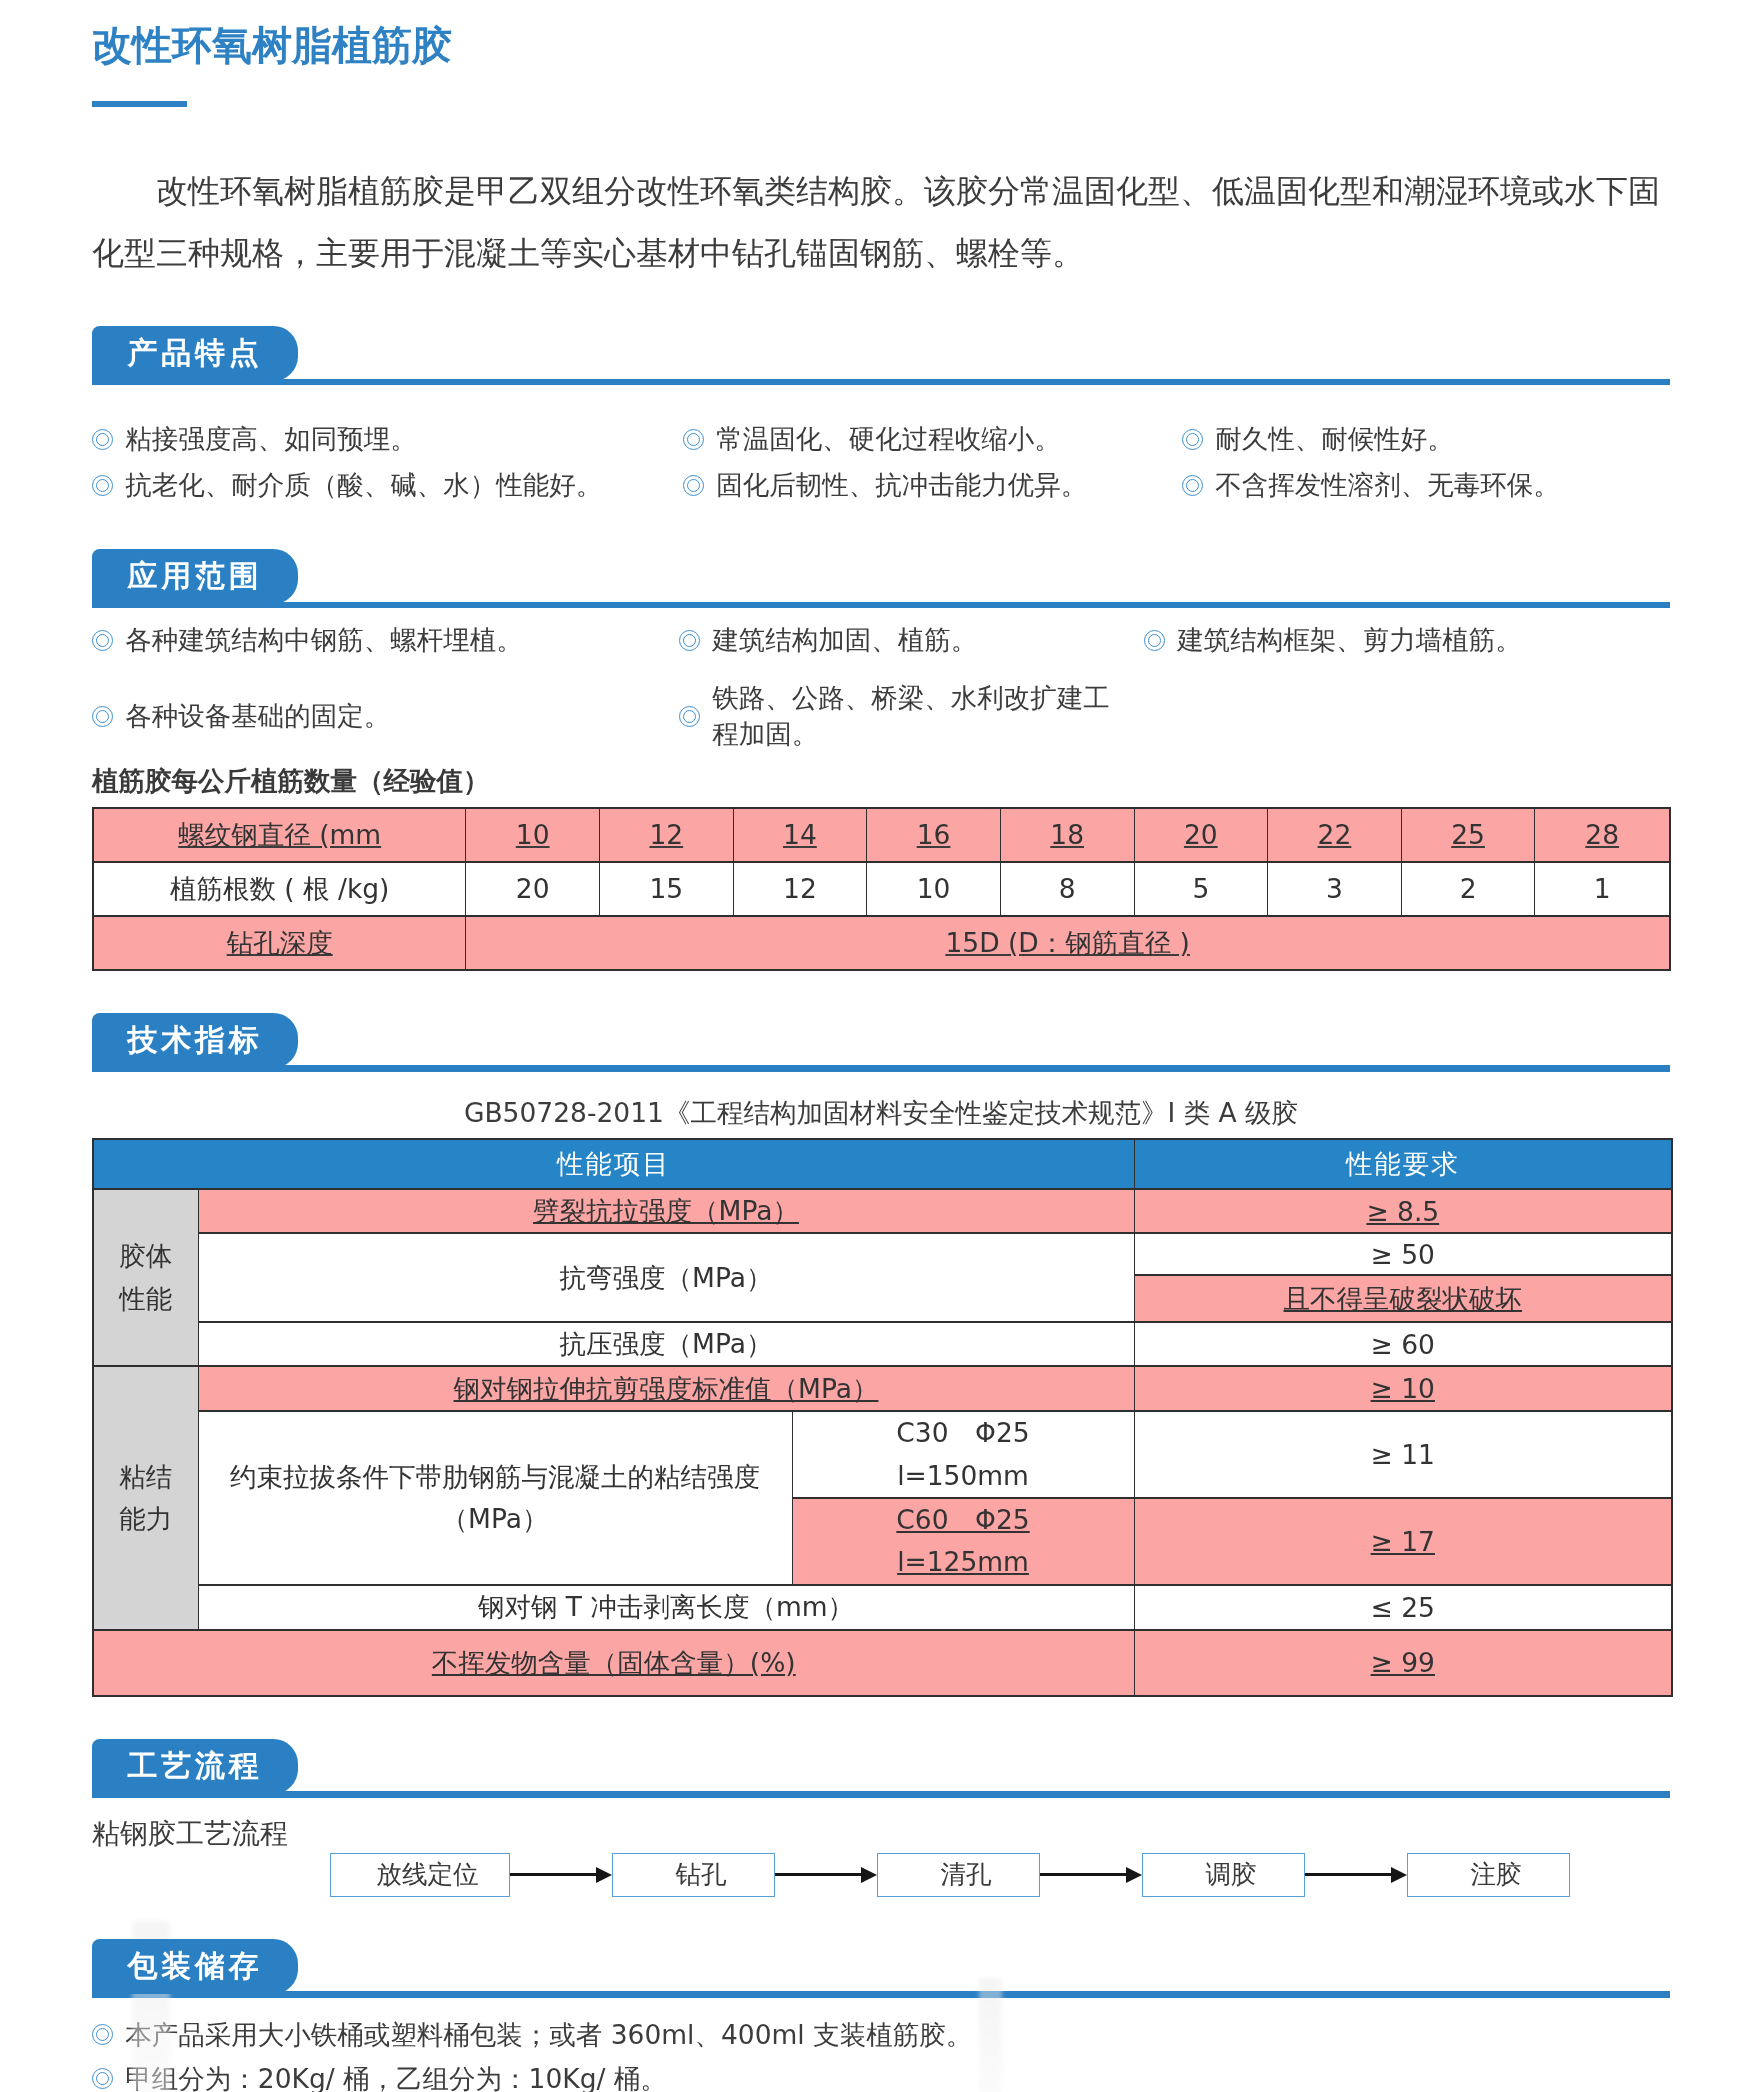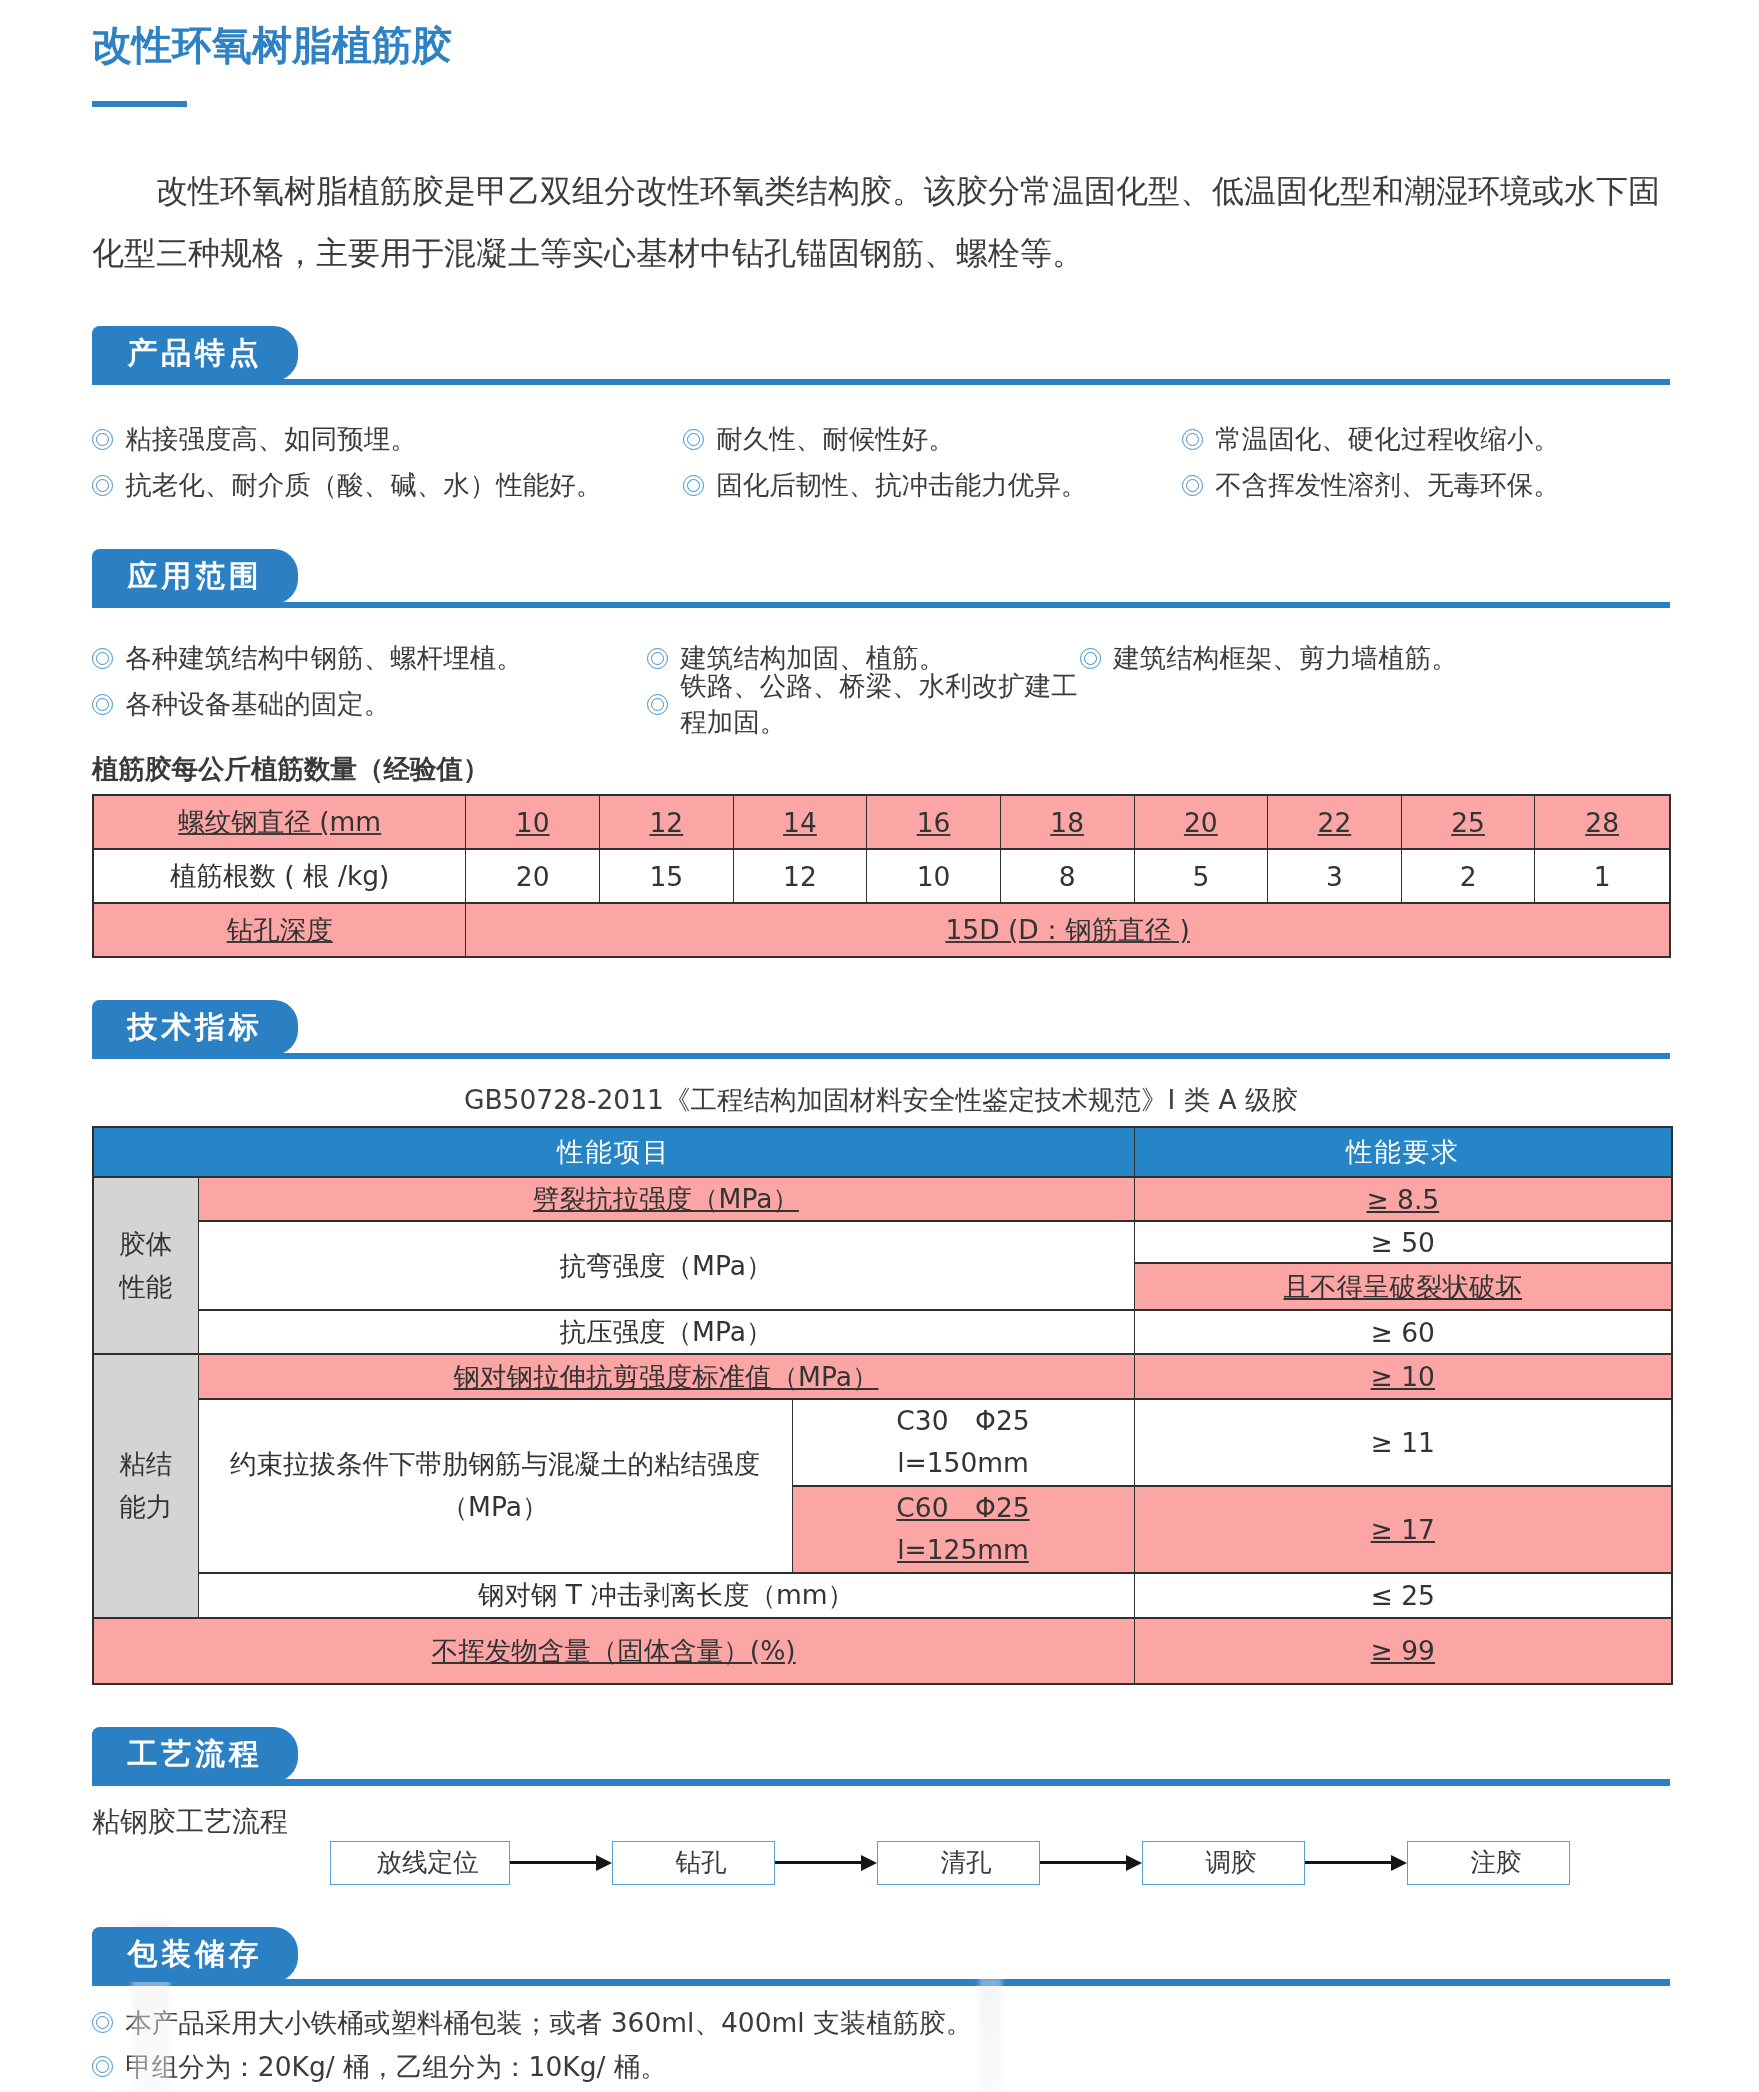--- a/index.html
+++ b/index.html
@@ -19,21 +19,21 @@
   .sec-rule{position:absolute;left:0;right:0;bottom:0;height:6.6px;background:#2B80C4;}
   .sec-badge{
     position:absolute;left:0;top:0;height:55px;min-width:206px;box-sizing:border-box;
     padding:0 28px;background:#2B80C4;border-radius:7.6px 24.6px 24.6px 0;
     color:#fff;font-size:30px;font-weight:bold;letter-spacing:3.8px;
     display:flex;align-items:center;justify-content:center;z-index:2;
   }
   
   .grid3{display:grid;margin-top:9.5px;row-gap:1.9px;}
   .grid3.features{grid-template-columns:591px 499px auto;margin-top:32px;}
-  .grid3.apps{grid-template-columns:555px 433px auto;margin-top:28px;}
+  .grid3.apps{grid-template-columns:555px 433px auto;margin-top:10px;gap:32px;}
   .bullet{display:flex;align-items:center;gap:12.3px;font-size:26.5px;height:44px;color:#3c3c3c;}
   .bullet-icon{flex:0 0 auto;width:19px;height:19px;border:1.9px solid #3E8FD0;border-radius:50%;position:relative;}
   .bullet-icon::after{content:"";position:absolute;inset:2.8px;border:1.9px solid #3E8FD0;border-radius:50%;}
   
   .t1-caption{margin-top:24.6px;font-size:26.5px;font-weight:bold;color:#3a3a3a;}
   table{border-collapse:collapse;}
   .t1{margin-top:7.6px;width:1579px;border:2.8px solid #2f2f2f;}
   .t1 td{border:2.8px solid #2f2f2f;border-left-width:1.9px;border-right-width:1.9px;height:52px;
          text-align:center;font-size:26.5px;color:#333;padding:0 5.7px;}
   .t1 .label{width:360px;}
@@ -88,25 +88,25 @@
     <div class="sec-rule"></div>
     <div class="sec-badge">产品特点</div>
   </div>
   <div class="grid3 features">
     <div class="bullet">
         <span class="bullet-icon"></span>
         <span>粘接强度高、如同预埋。</span>
       </div>
     <div class="bullet">
         <span class="bullet-icon"></span>
+        <span>常温固化、硬化过程收缩小。</span>
+      </div>
+    <div class="bullet">
+        <span class="bullet-icon"></span>
         <span>耐久性、耐候性好。</span>
-      </div>
-    <div class="bullet">
-        <span class="bullet-icon"></span>
-        <span>常温固化、硬化过程收缩小。</span>
       </div>
     <div class="bullet">
         <span class="bullet-icon"></span>
         <span>抗老化、耐介质（酸、碱、水）性能好。</span>
       </div>
     <div class="bullet">
         <span class="bullet-icon"></span>
         <span>固化后韧性、抗冲击能力优异。</span>
       </div>
     <div class="bullet">

